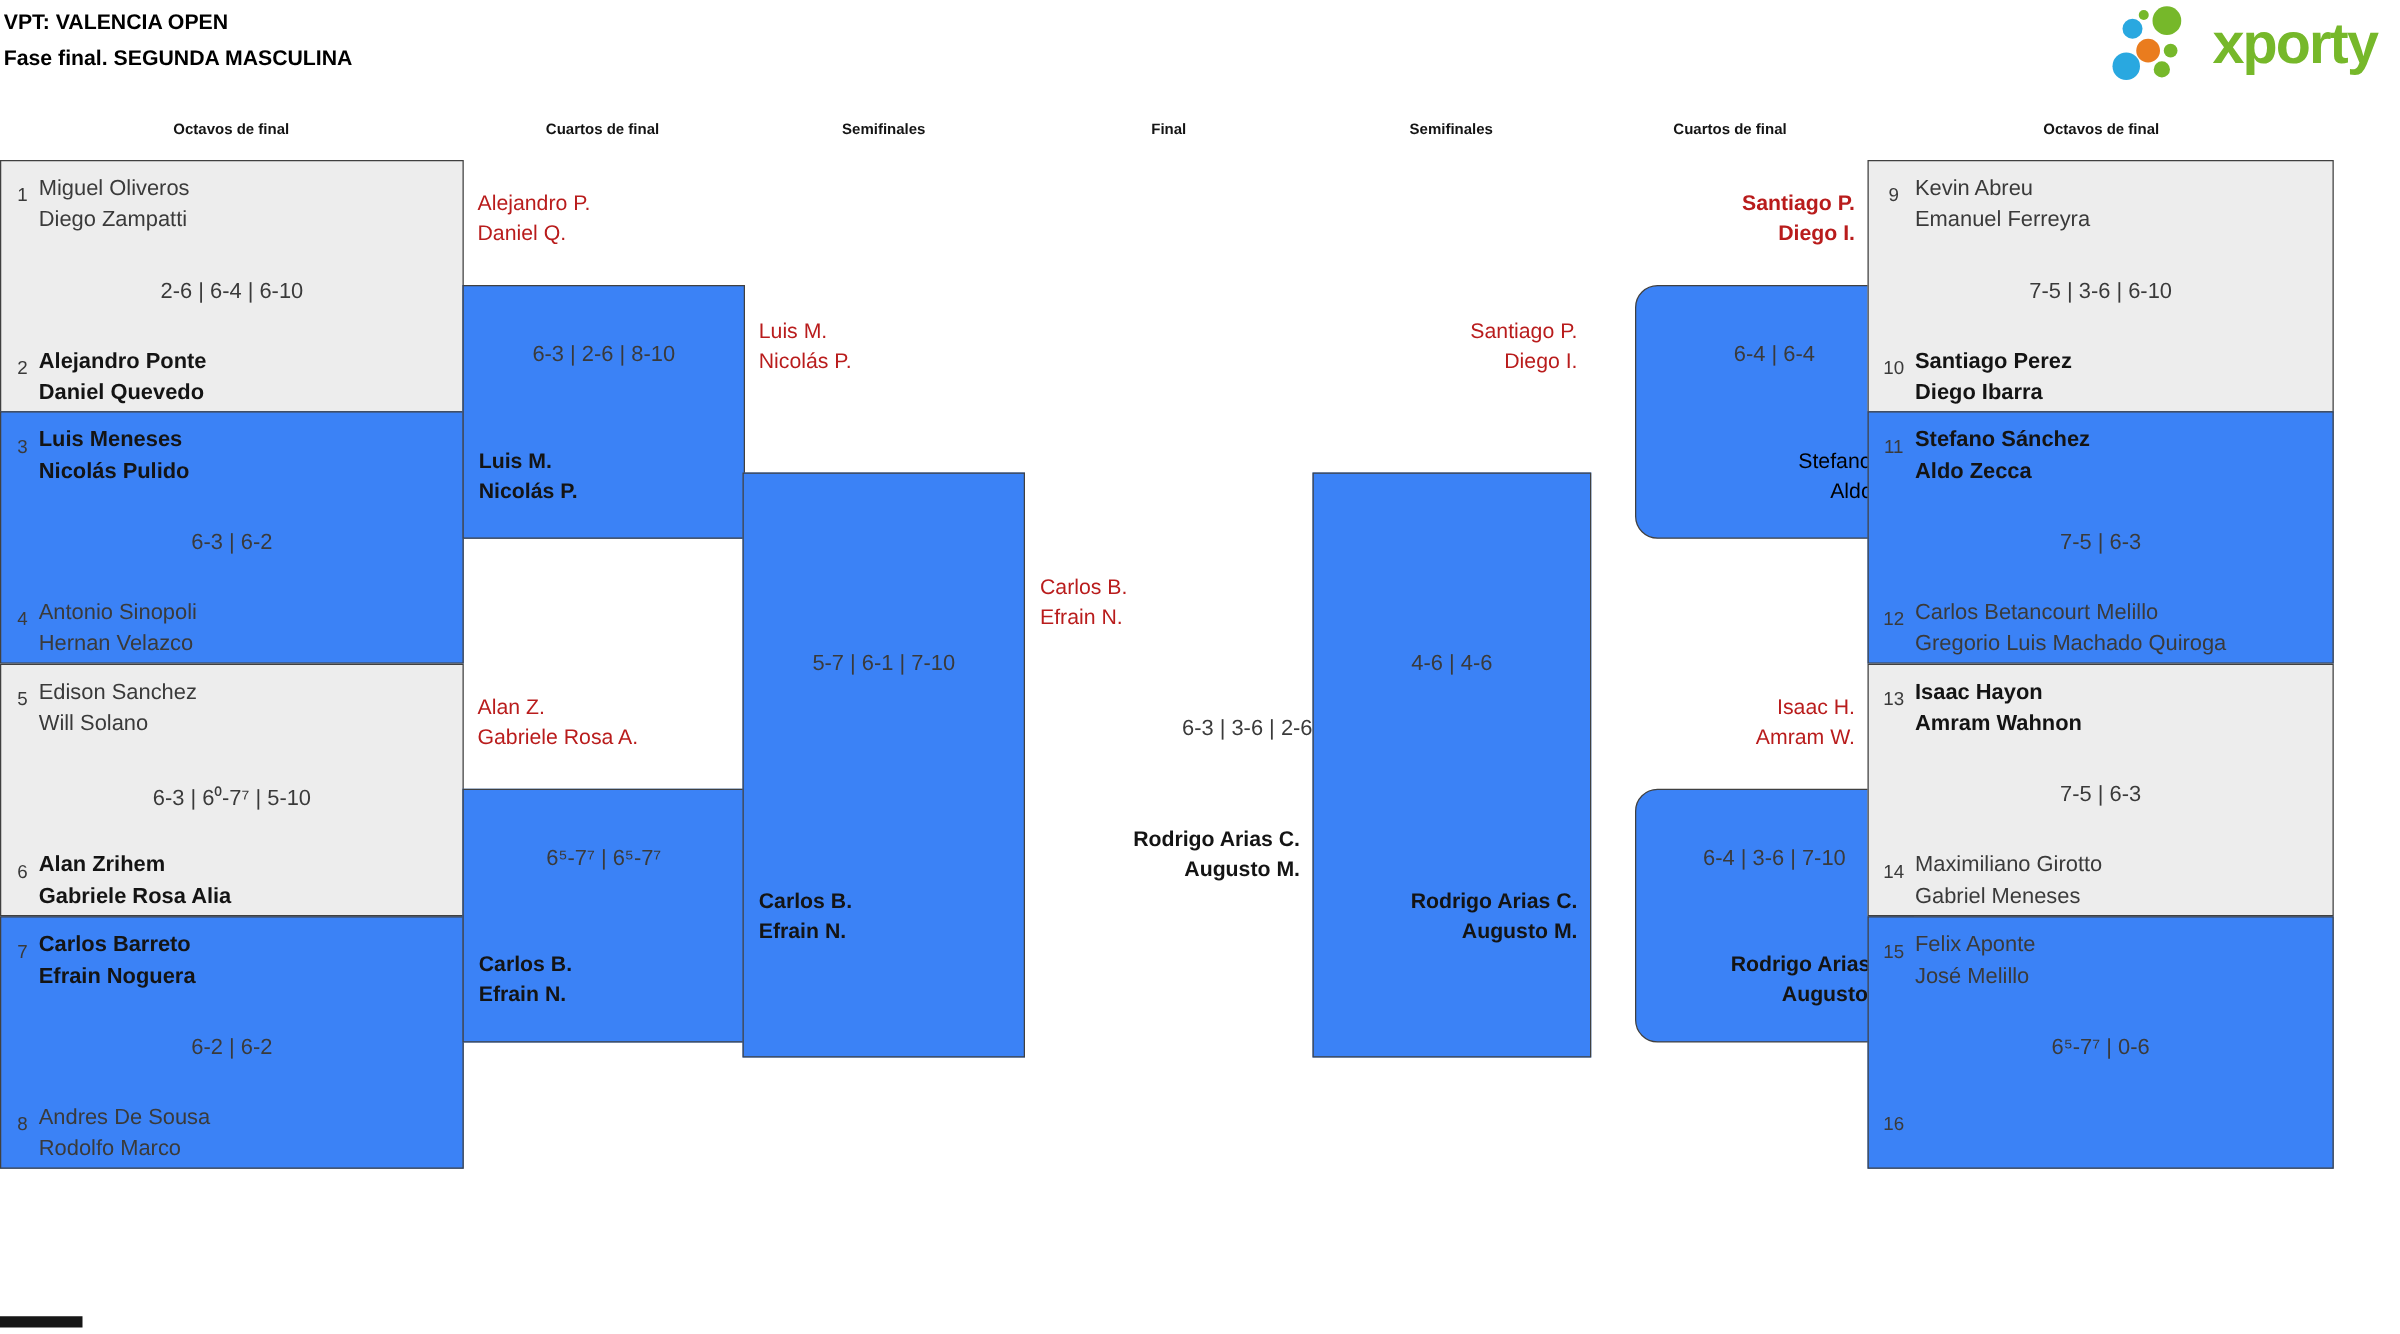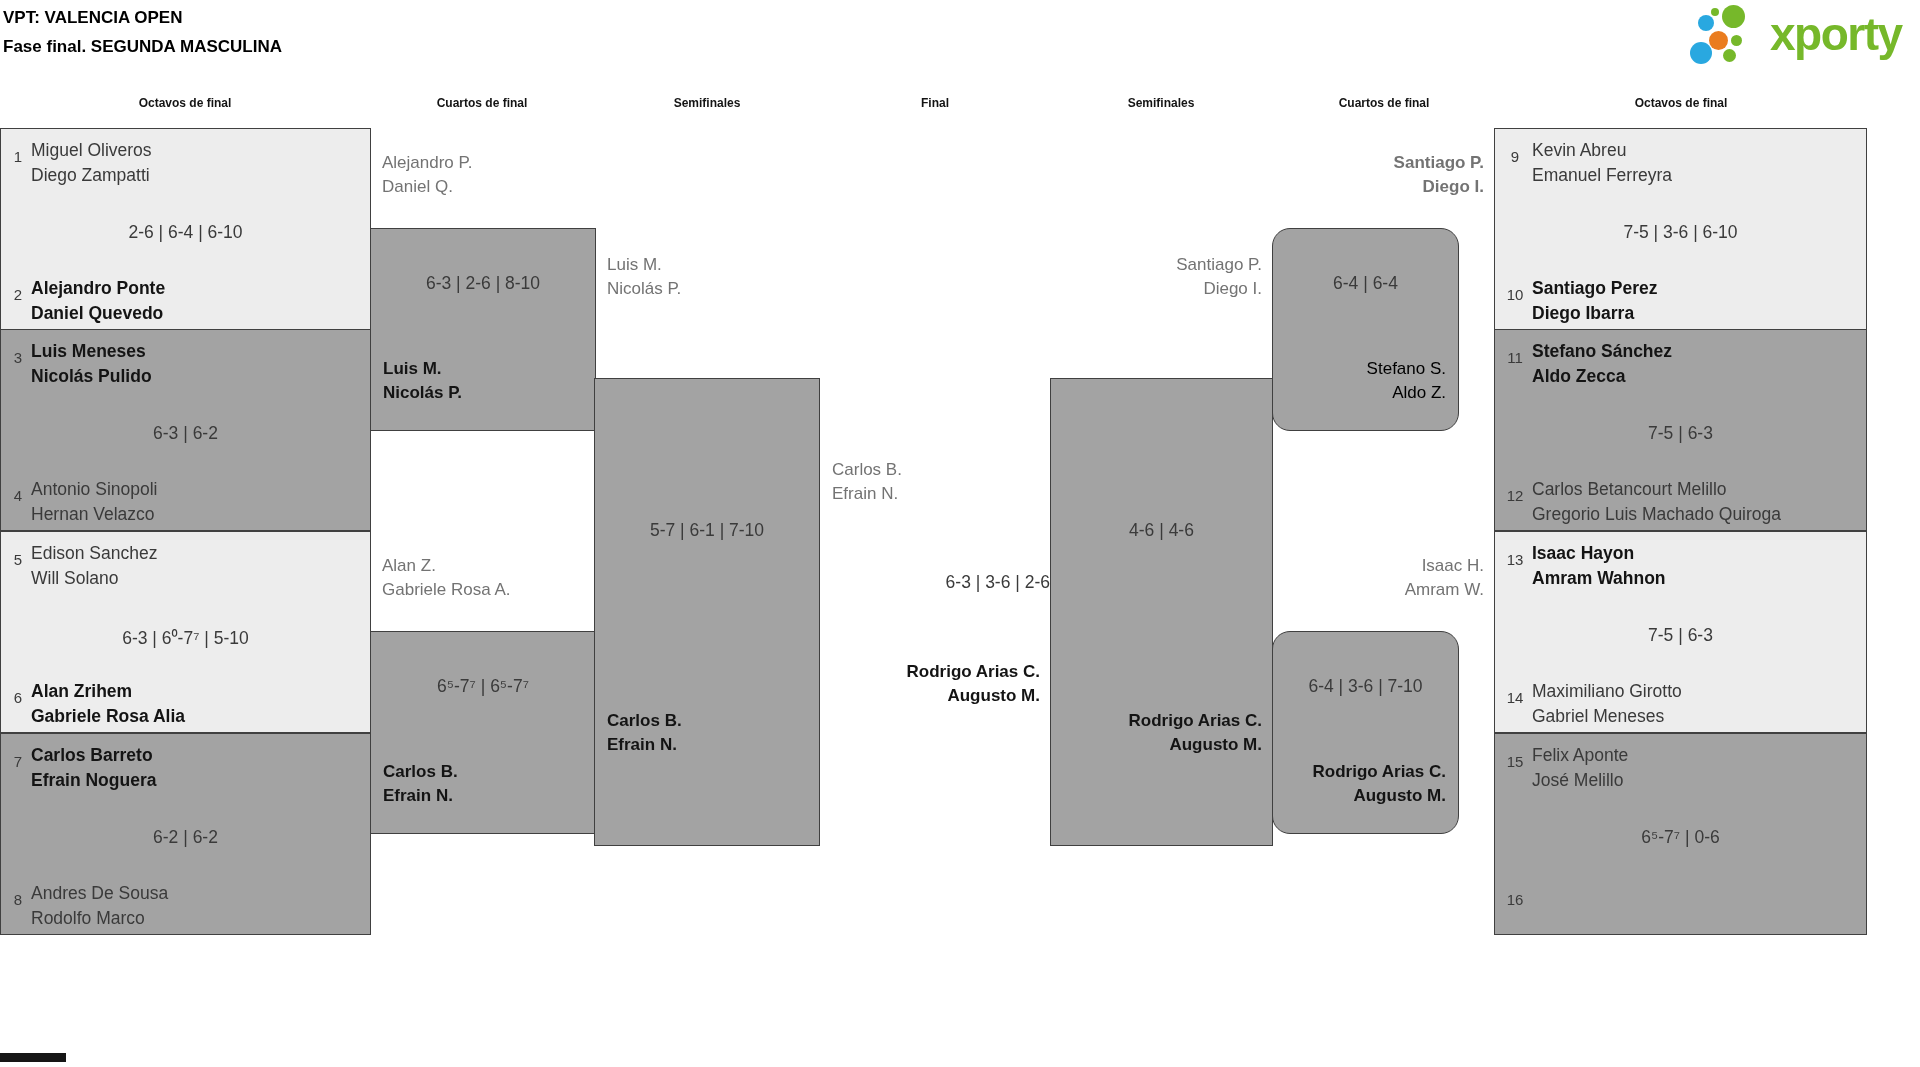--- a/index.html
+++ b/index.html
@@ -3,54 +3,54 @@
 <meta charset="utf-8">
 <style>
   * { margin:0; padding:0; box-sizing:border-box; }
   body { background:#fff; font-family:"Liberation Sans", sans-serif; }
   .canvas { position:relative; width:1920px; height:1067px; background:#fff; overflow:hidden; }
 
   .title { position:absolute; left:3px; top:3px; font-size:17px; font-weight:700; color:#000; line-height:29px; }
 
   .round-h { position:absolute; top:96px; width:240px; text-align:center; font-size:12px; font-weight:700; color:#141414; }
 
-  .box { position:absolute; border:1px solid #404040; background:#a3a3a3; }
+  .box { position:absolute; border:1px solid #404040; background:#3b82f6; }
   .box.gray { background:#ededed; }
 
   .r16 { left:0; width:371px; height:202px; }
   .r16.rightcol { left:1494px; width:373px; }
 
   .team { position:absolute; font-size:17.5px; line-height:25px; color:#3a3a3a; white-space:nowrap; }
   .bold { font-weight:700; color:#141414; }
   .seed { position:absolute; font-size:15px; color:#3a3a3a; width:26px; text-align:center; }
   .r16 .ta { left:30px; top:9px; }
   .r16 .tb { left:30px; top:147px; }
   .r16 .sa { left:4px; top:19px; }
   .r16 .sb { left:4px; top:157px; }
   .r16.rightcol .ta, .r16.rightcol .tb { left:37px; }
   .r16.rightcol .sa, .r16.rightcol .sb { left:7px; }
 
   .score { position:absolute; left:0; right:0; text-align:center; font-size:17.5px; color:#3a3a3a; }
   .r16 .score { top:93px; }
 
   .qf { width:226px; height:203px; }
   .qf.leftcol { left:370px; }
-  .qf.rightcol { left:1272px; width:187px;border-radius:18px; }
+  .qf.rightcol { left:1308px; width:223px;border-radius:18px; }
   .qf .score { top:44px; }
   .qf .tin { position:absolute; left:12px; top:128px; font-size:17px; line-height:24px; }
   .qf.rightcol .tin { left:auto; right:12px; text-align:right; }
 
   .sf { top:342px; height:468px;margin-top:36px; }
   .sf.leftcol { left:594px; width:226px; }
   .sf.rightcol { left:1050px; width:223px; }
   .sf .score { top:141px; }
   .sf .tin { position:absolute; left:12px; top:330px; font-size:17px; line-height:24px; }
   .sf.rightcol .tin { left:auto; right:10px; text-align:right; }
 
-  .feeder { position:absolute; font-size:17px; line-height:24px; color:#737373; white-space:nowrap; }
+  .feeder { position:absolute; font-size:17px; line-height:24px; color:#b91c1c; white-space:nowrap; }
   .feeder.r { white-space:normal; text-align:right; }
 
   .final-score { position:absolute; left:820px; width:230px; top:572px; text-align:right; font-size:17.5px; color:#3a3a3a; }
   .final-winner { position:absolute; left:820px; width:220px; top:660px; text-align:right; font-size:17px; line-height:24px; }
 
   .logo { position:absolute; left:1688px; top:2px; width:230px; height:66px; cursor:pointer; }
   .dot { position:absolute; border-radius:50%; }
   .wordmark { position:absolute; left:82px; top:4px; font-size:46px; line-height:56px; font-weight:700; color:#76b82a; letter-spacing:-1.5px; }
 
   .bottom-fragment { position:absolute; left:0; top:1053px; width:66px; height:9px; background:#161616; }

